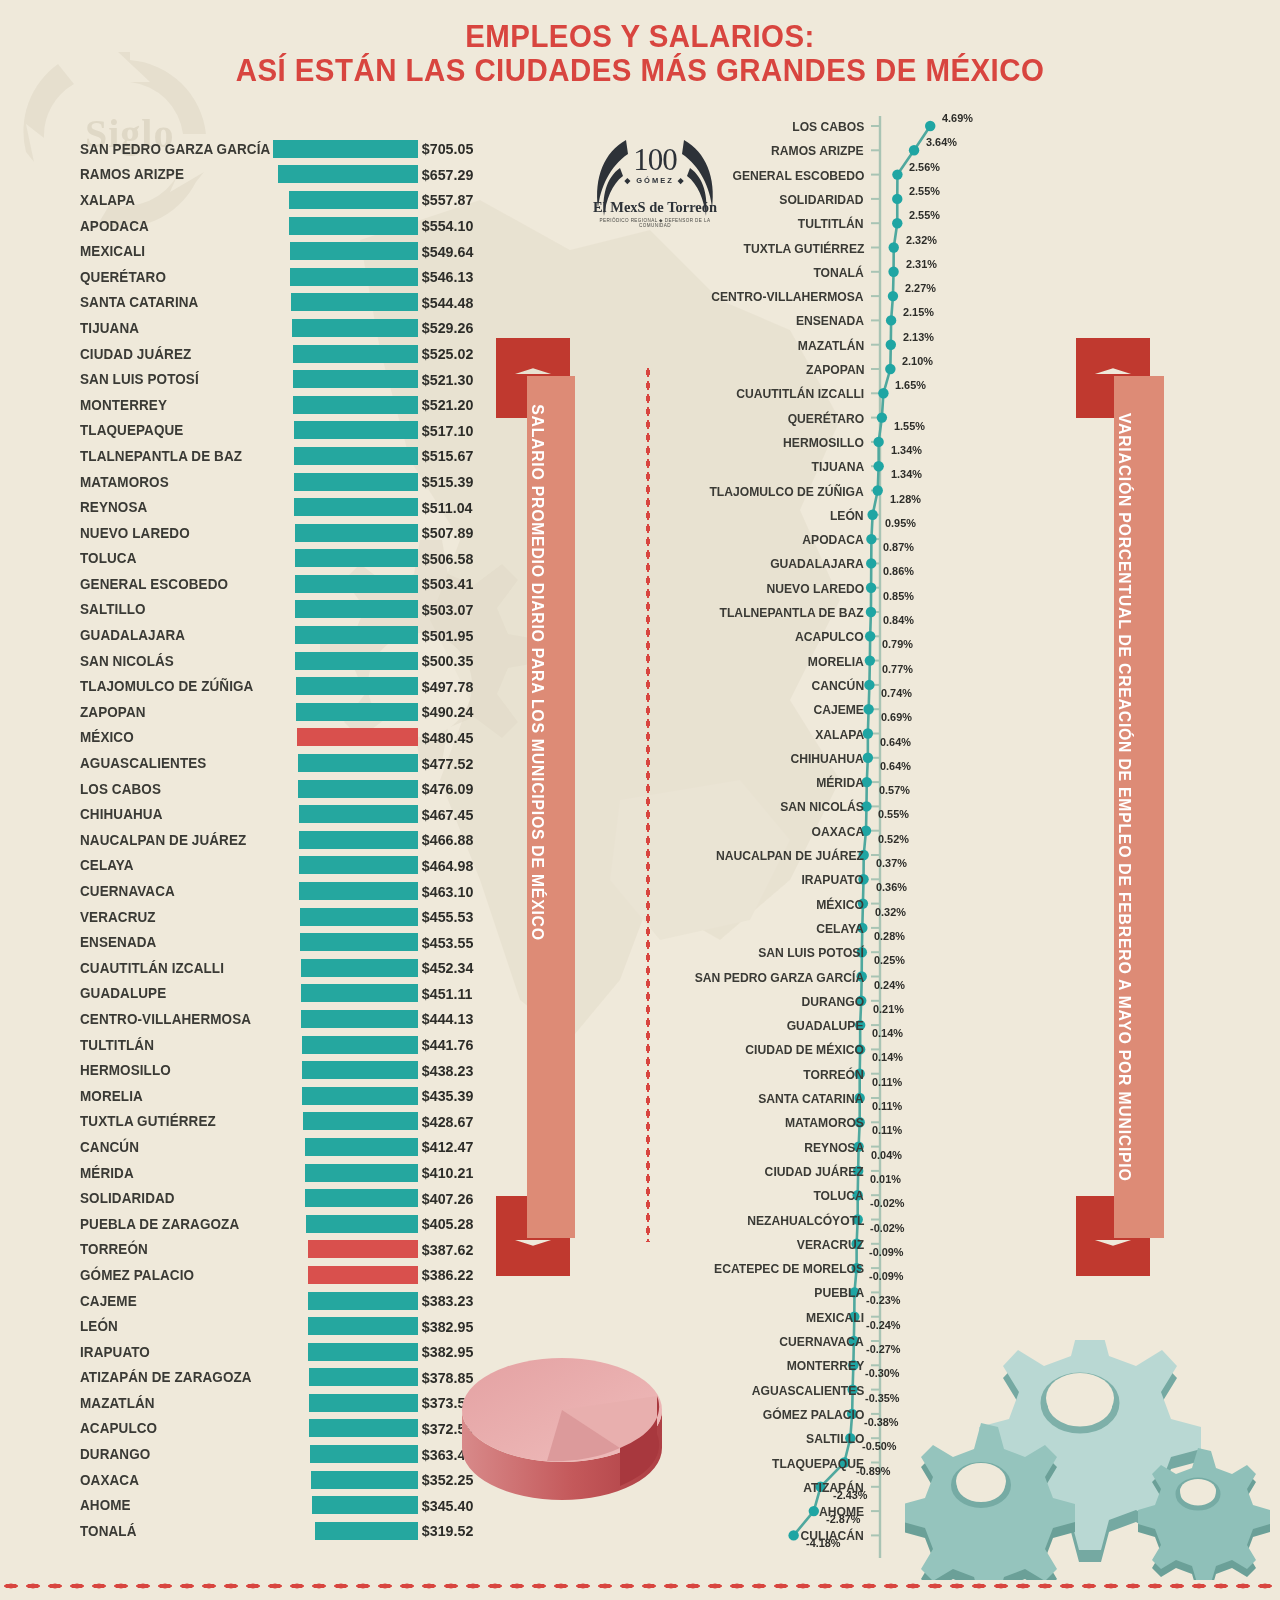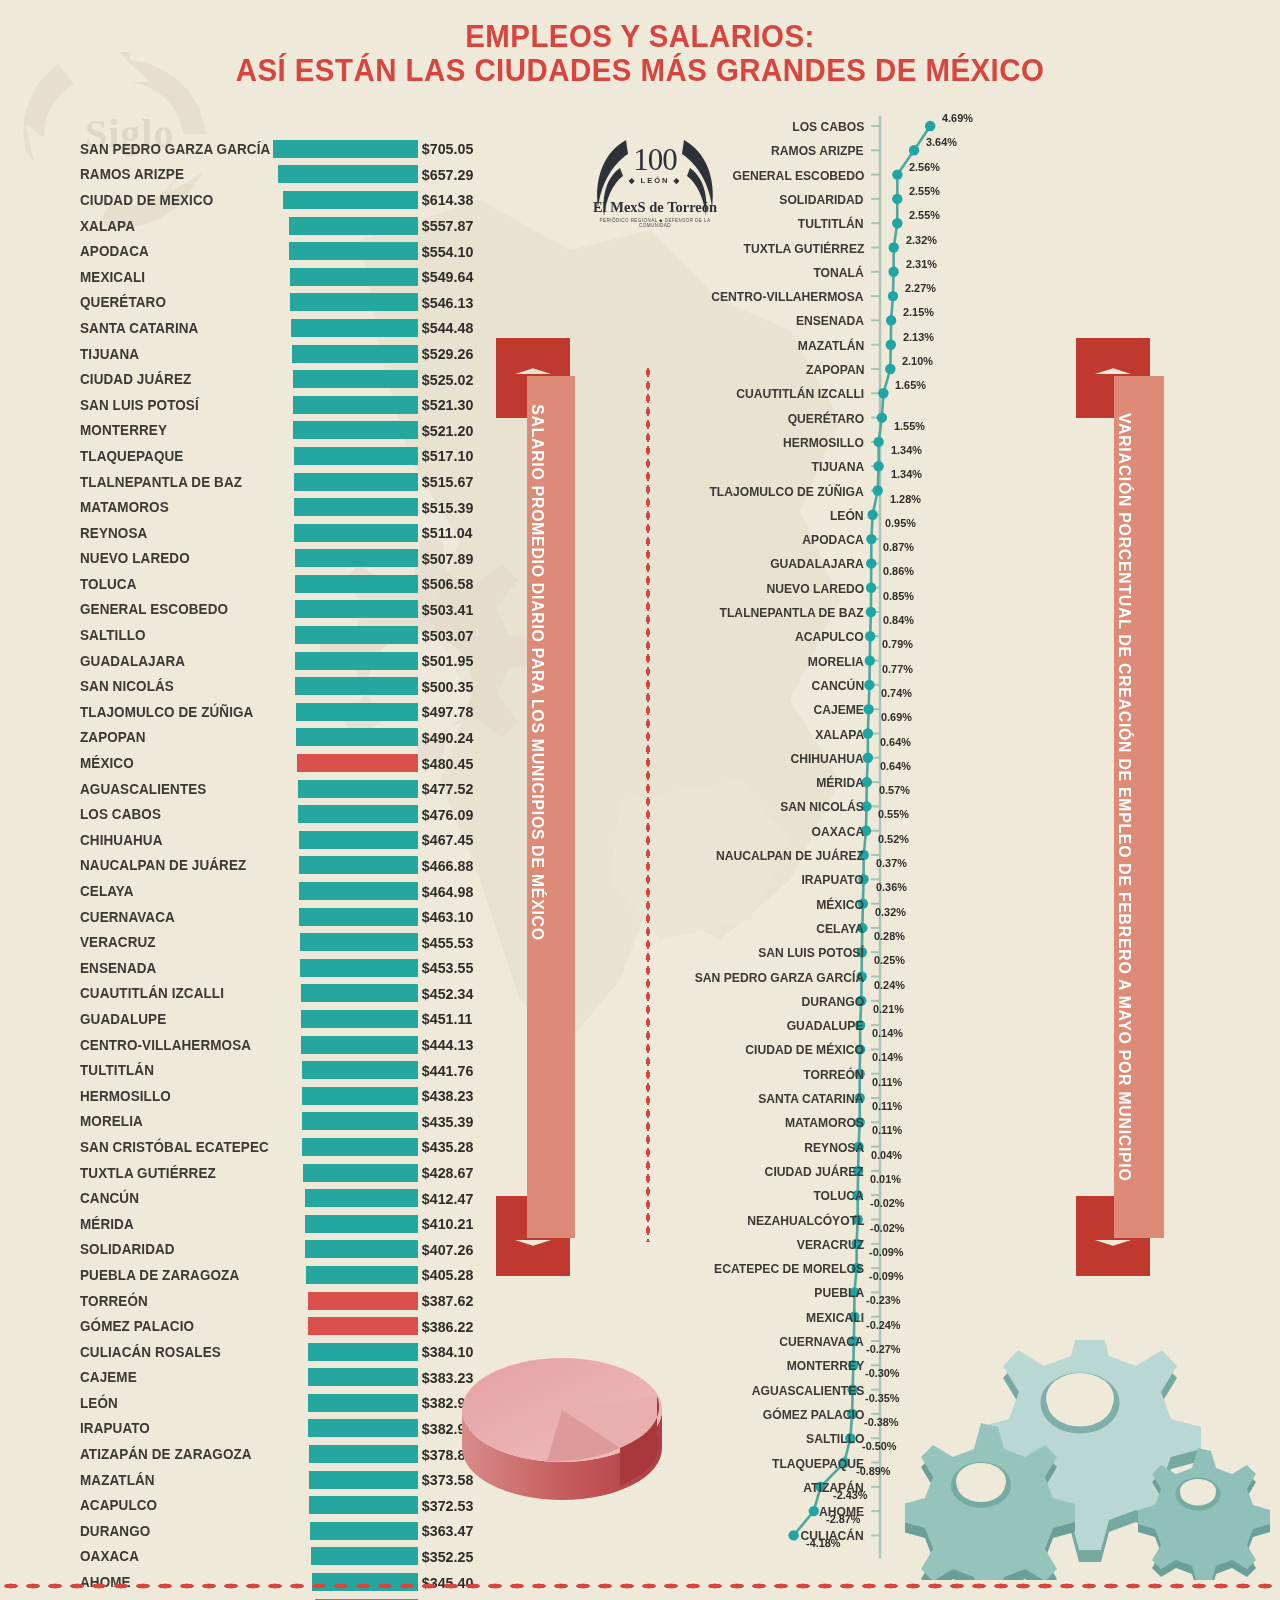--- a/index.html
+++ b/index.html
@@ -239,27 +239,20 @@
       <div class="bar-value">$705.05</div>
     </div>
     <div class="bar-row">
       <div class="bar-label">RAMOS ARIZPE</div>
       <div class="bar-track">
         <div class="bar-fill" style="width: 139.794px;"></div>
       </div>
       <div class="bar-value">$657.29</div>
     </div>
     <div class="bar-row">
-      <div class="bar-label">CIUDAD DE MEXICO</div>
-      <div class="bar-track">
-        <div class="bar-fill" style="width: 135.117px;"></div>
-      </div>
-      <div class="bar-value">$614.38</div>
-    </div>
-    <div class="bar-row">
       <div class="bar-label">XALAPA</div>
       <div class="bar-track">
         <div class="bar-fill" style="width: 128.957px;"></div>
       </div>
       <div class="bar-value">$557.87</div>
     </div>
     <div class="bar-row">
       <div class="bar-label">APODACA</div>
       <div class="bar-track">
         <div class="bar-fill" style="width: 128.547px;"></div>
@@ -498,27 +491,20 @@
       <div class="bar-value">$438.23</div>
     </div>
     <div class="bar-row">
       <div class="bar-label">MORELIA</div>
       <div class="bar-track">
         <div class="bar-fill" style="width: 115.607px;"></div>
       </div>
       <div class="bar-value">$435.39</div>
     </div>
     <div class="bar-row">
-      <div class="bar-label">SAN CRISTÓBAL ECATEPEC</div>
-      <div class="bar-track">
-        <div class="bar-fill" style="width: 115.595px;"></div>
-      </div>
-      <div class="bar-value">$435.28</div>
-    </div>
-    <div class="bar-row">
       <div class="bar-label">TUXTLA GUTIÉRREZ</div>
       <div class="bar-track">
         <div class="bar-fill" style="width: 114.875px;"></div>
       </div>
       <div class="bar-value">$428.67</div>
     </div>
     <div class="bar-row">
       <div class="bar-label">CANCÚN</div>
       <div class="bar-track">
         <div class="bar-fill" style="width: 113.109px;"></div>
@@ -552,27 +538,20 @@
         <div class="bar-fill hl" style="width: 110.4px;"></div>
       </div>
       <div class="bar-value">$387.62</div>
     </div>
     <div class="bar-row">
       <div class="bar-label">GÓMEZ PALACIO</div>
       <div class="bar-track">
         <div class="bar-fill hl" style="width: 110.248px;"></div>
       </div>
       <div class="bar-value">$386.22</div>
-    </div>
-    <div class="bar-row">
-      <div class="bar-label">CULIACÁN ROSALES</div>
-      <div class="bar-track">
-        <div class="bar-fill" style="width: 110.017px;"></div>
-      </div>
-      <div class="bar-value">$384.10</div>
     </div>
     <div class="bar-row">
       <div class="bar-label">CAJEME</div>
       <div class="bar-track">
         <div class="bar-fill" style="width: 109.922px;"></div>
       </div>
       <div class="bar-value">$383.23</div>
     </div>
     <div class="bar-row">
       <div class="bar-label">LEÓN</div>
@@ -652,21 +631,21 @@
 <div id="dotted-divider"></div>
 
 <div id="logo">
   <svg class="logo-wing" style="left:-2px" viewBox="0 0 38 86">
     <path fill="#2D3238" d="M36 2 C14 14 4 40 8 70 C10 50 20 28 38 16 Z M30 30 C16 40 12 58 14 78 C16 62 22 46 33 38 Z"></path>
   </svg>
   <svg class="logo-wing" style="right:-2px; transform:scaleX(-1)" viewBox="0 0 38 86">
     <path fill="#2D3238" d="M36 2 C14 14 4 40 8 70 C10 50 20 28 38 16 Z M30 30 C16 40 12 58 14 78 C16 62 22 46 33 38 Z"></path>
   </svg>
   <div class="logo-100">100</div>
-  <div class="logo-anos">◆ LEÓN ◆</div>
+  <div class="logo-anos">◆ GÓMEZ ◆</div>
   <div class="logo-name">El MexS de Torreón</div>
   <div class="logo-sub">PERIÓDICO REGIONAL ◆ DEFENSOR DE LA COMUNIDAD</div>
 </div>
 
 <div id="line-chart">
   <svg id="lc-svg" width="580" height="1450" style="position:absolute;left:0;top:0">
       <line x1="280" x2="280" y1="8" y2="1451.4" stroke="#A8C4B4" stroke-width="2.4"></line>
       <line x1="271" x2="280" y1="18" y2="18" stroke="#A8C4B4" stroke-width="2"></line>
       <line x1="271" x2="280" y1="42.3" y2="42.3" stroke="#A8C4B4" stroke-width="2"></line>
       <line x1="271" x2="280" y1="66.6" y2="66.6" stroke="#A8C4B4" stroke-width="2"></line>

